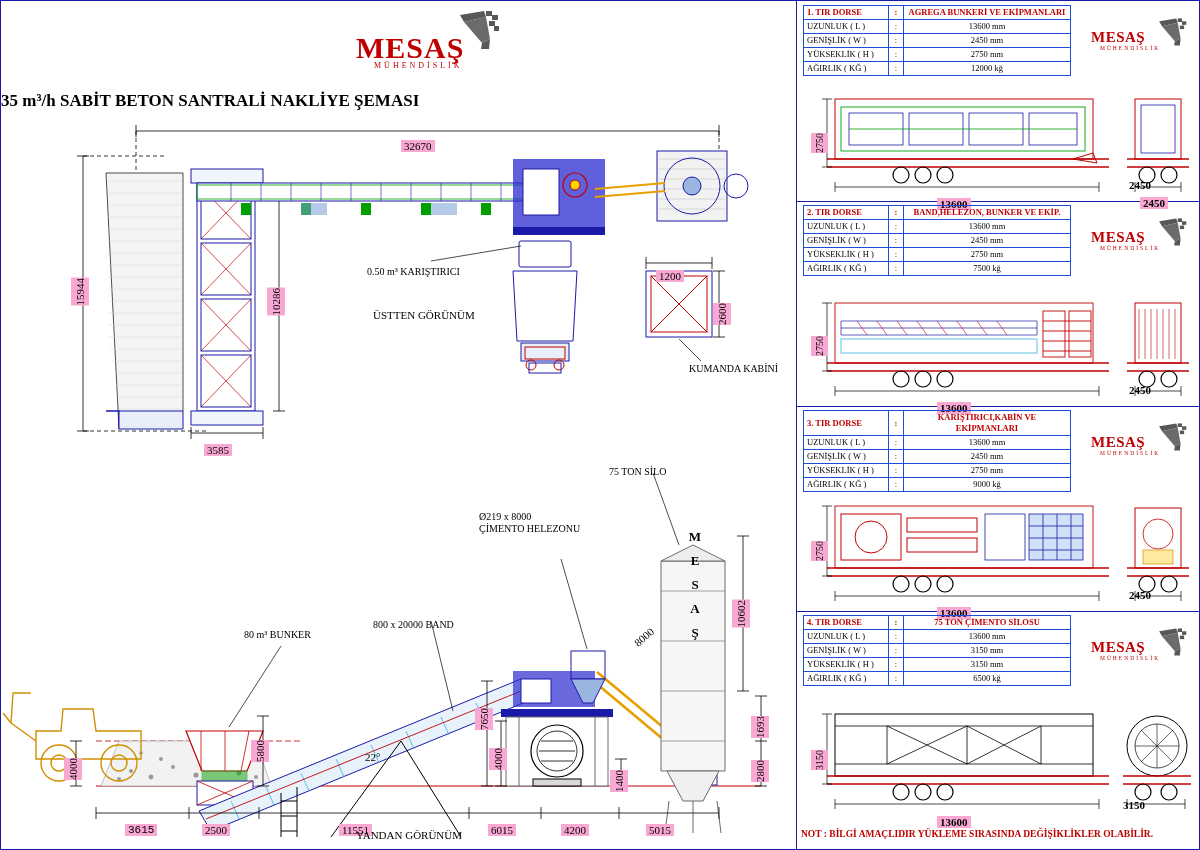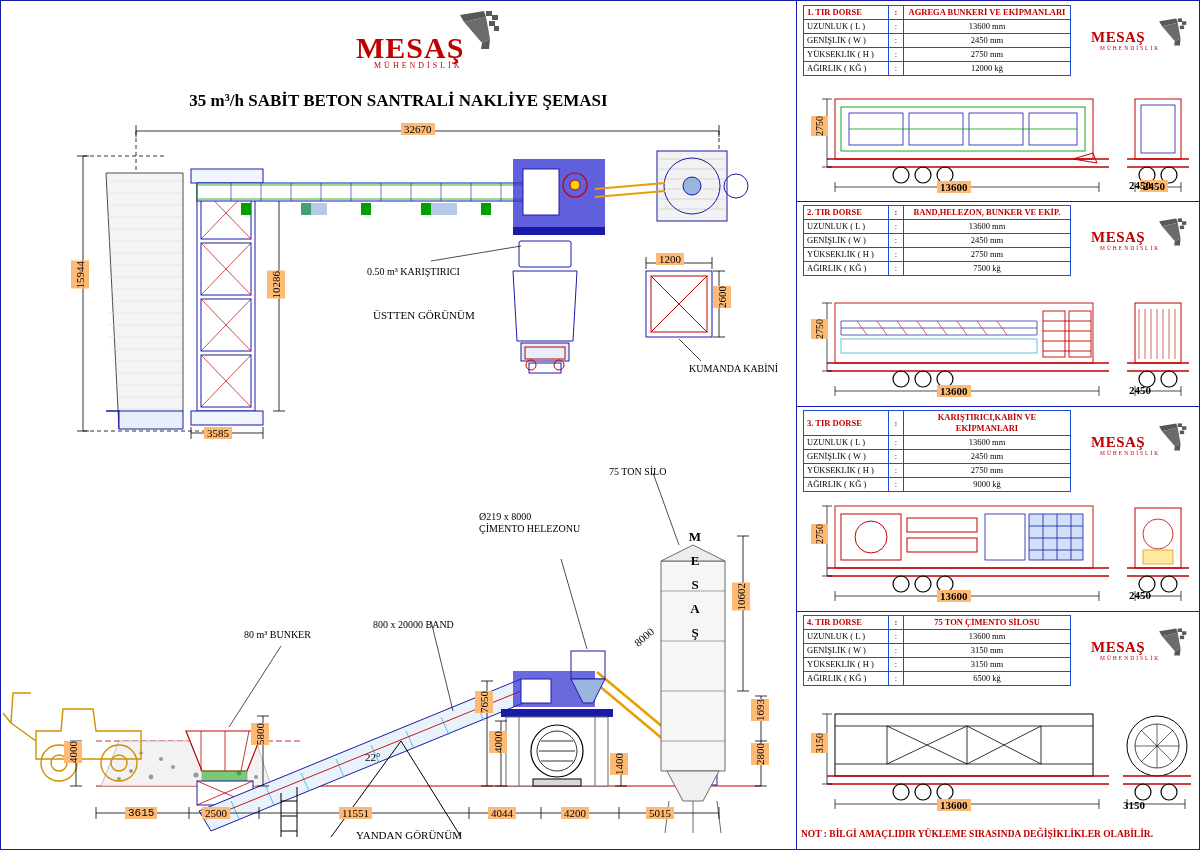--- a/index.html
+++ b/index.html
@@ -9,27 +9,27 @@
 
   
   .abs{position:absolute;}
 
   
   .logo-wrap{position:absolute;left:355px;top:8px;width:140px;height:62px;}
   .logo-text{position:absolute;left:0;top:22px;font-family:"Liberation Serif",serif;font-weight:bold;font-size:30px;color:#c00000;letter-spacing:1px;}
   .logo-sub{position:absolute;left:18px;top:52px;font-size:8px;color:#c00000;letter-spacing:3px;}
   .logo-mark{position:absolute;left:100px;top:0px;width:44px;height:40px;}
 
-  .title{position:absolute;left:0;top:90px;width:795px;text-align:center;font-size:17px;font-weight:bold;}
+  .title{position:absolute;left:0;top:90px;width:795px;font-size:17px;font-weight:bold;}
 
   
   .topview{position:absolute;left:0;top:110px;width:795px;height:330px;}
   .sideview{position:absolute;left:0;top:440px;width:795px;height:410px;}
 
-  .dimlabel{position:absolute;font-size:11px;background:#fdba74;padding:0 3px;}
+  .dimlabel{position:absolute;font-size:11px;background:#f9a8d4;padding:0 3px;margin-top:17px;}
   .dimlabel.v{writing-mode:vertical-rl;transform:rotate(180deg);}
 
   .callout{position:absolute;font-size:10px;white-space:nowrap;}
 
   
   .panel{position:absolute;left:796px;width:404px;}
   .p1{top:0px;height:200px;}
   .p2{top:200px;height:205px;text-decoration:underline;}
   .p3{top:405px;height:205px;}
   .p4{top:610px;height:215px;}
@@ -448,21 +448,21 @@
     <div class="dimlabel v" style="left:474px;top:250px;">7650</div>
     <div class="dimlabel v" style="left:488px;top:290px;">4000</div>
     <div class="dimlabel v" style="left:609px;top:312px;">1400</div>
     <div class="dimlabel v" style="left:750px;top:302px;">2800</div>
     <div class="dimlabel v" style="left:750px;top:258px;">1693</div>
     <div class="dimlabel v" style="left:731px;top:142px;">10602</div>
 
     <div class="dimlabel" style="left:124px;top:366px;font-family:Liberation Mono, monospace;">3615</div>
     <div class="dimlabel" style="left:201px;top:366px;">2500</div>
     <div class="dimlabel" style="left:338px;top:366px;">11551</div>
-    <div class="dimlabel" style="left:487px;top:366px;">4044</div>
+    <div class="dimlabel" style="left:487px;top:366px;">6015</div>
     <div class="dimlabel" style="left:560px;top:366px;">4200</div>
     <div class="dimlabel" style="left:645px;top:366px;">5015</div>
 
     <div class="callout" style="left:355px;top:388px;font-size:11px;">YANDAN GÖRÜNÜM</div>
   </div>
 
   <div class="panel-sep" style="top:200px;"></div>
   <div class="panel-sep" style="top:405px;"></div>
   <div class="panel-sep" style="top:610px;"></div>
 

